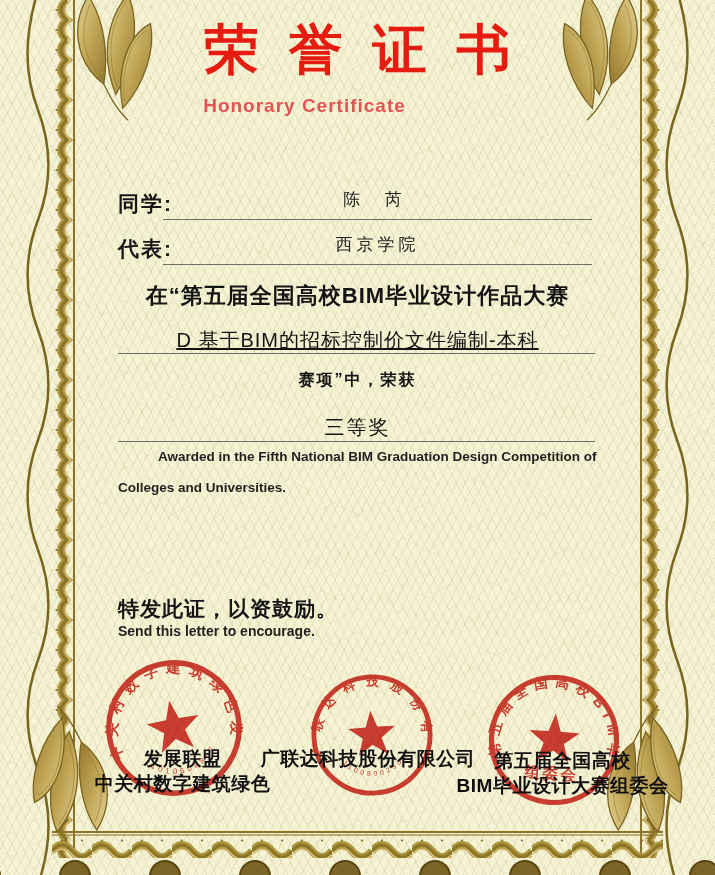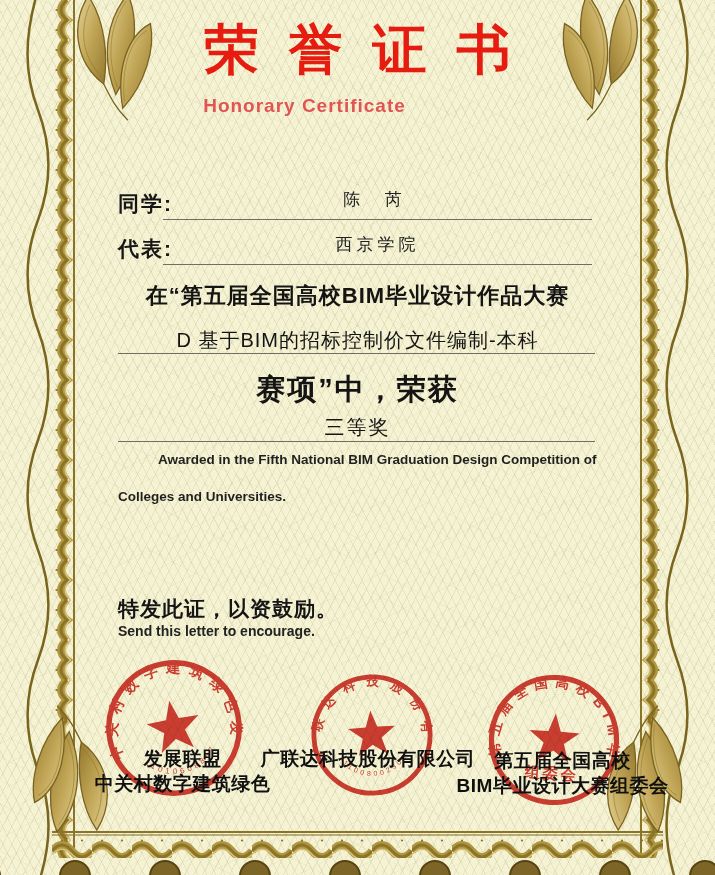--- a/index.html
+++ b/index.html
@@ -45,28 +45,28 @@
   .student-lbl { left:118px; top:190px; }
   .represent-lbl { left:118px; top:235px; }
   .fill-val { left:160px; width:435px; text-align:center; font-size:17px; color:#222; letter-spacing:4px; }
   .student-val { top:188px; letter-spacing:10px; }
   .represent-val { top:233px; }
   .uline { height:1px; background:#6e6e64; }
   .ul-student { left:163px; top:219px; width:429px; }
   .ul-represent { left:163px; top:264px; width:429px; }
   .center-line { left:0; width:715px; text-align:center; color:#141414; white-space:nowrap; }
   .body-l1 { top:281px; font-size:22px; font-weight:bold; letter-spacing:1px; }
-  .body-l2 { top:327px; font-size:20px; letter-spacing:1px; }
-  .body-l3 { top:370px; font-size:29px; font-weight:bold; letter-spacing:2px; }
+  .body-l2 { top:327px; font-size:20px; letter-spacing:1px;text-decoration:underline; }
+  .body-l3 { top:370px; font-size:16px; font-weight:bold; letter-spacing:2px; }
   .body-award { top:414px; font-size:20px; letter-spacing:2px; }
   .ul-l2 { left:118px; top:353px; width:477px; }
   .ul-award { left:118px; top:441px; width:477px; }
   .english {
     left:118px; top:441px; width:497px; font-size:13.5px; font-weight:bold;
-    color:#1f1f1f; line-height:37px; text-indent:40px;
+    color:#1f1f1f; line-height:31px; text-indent:40px;
   }
   .closing-cn { left:118px; top:595px; font-size:21px; font-weight:bold; color:#141414; letter-spacing:1px; }
   .closing-en { left:118px; top:623px; font-size:14px; font-weight:bold; color:#222; }
   
   .seal { mix-blend-mode:multiply; opacity:.9; }
   .seal-1 { left:100px; top:654px; transform:rotate(-10deg); }
   .seal-2 { left:306px; top:669px; transform:rotate(-4deg); }
   .seal-3 { left:483px; top:669px; transform:rotate(4deg); }
   .seal-label {
     text-align:center; font-size:19px; font-weight:bold; color:#101010;

